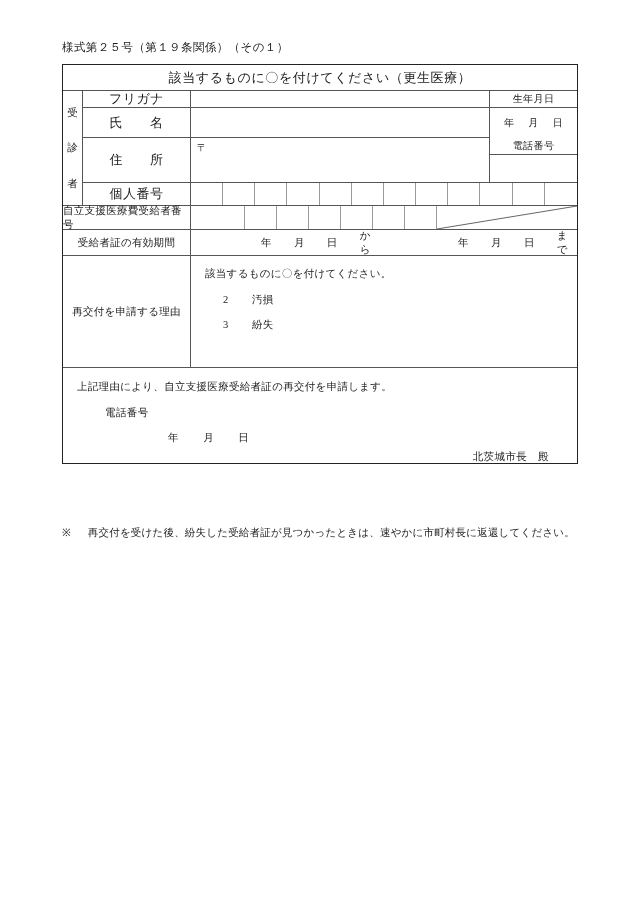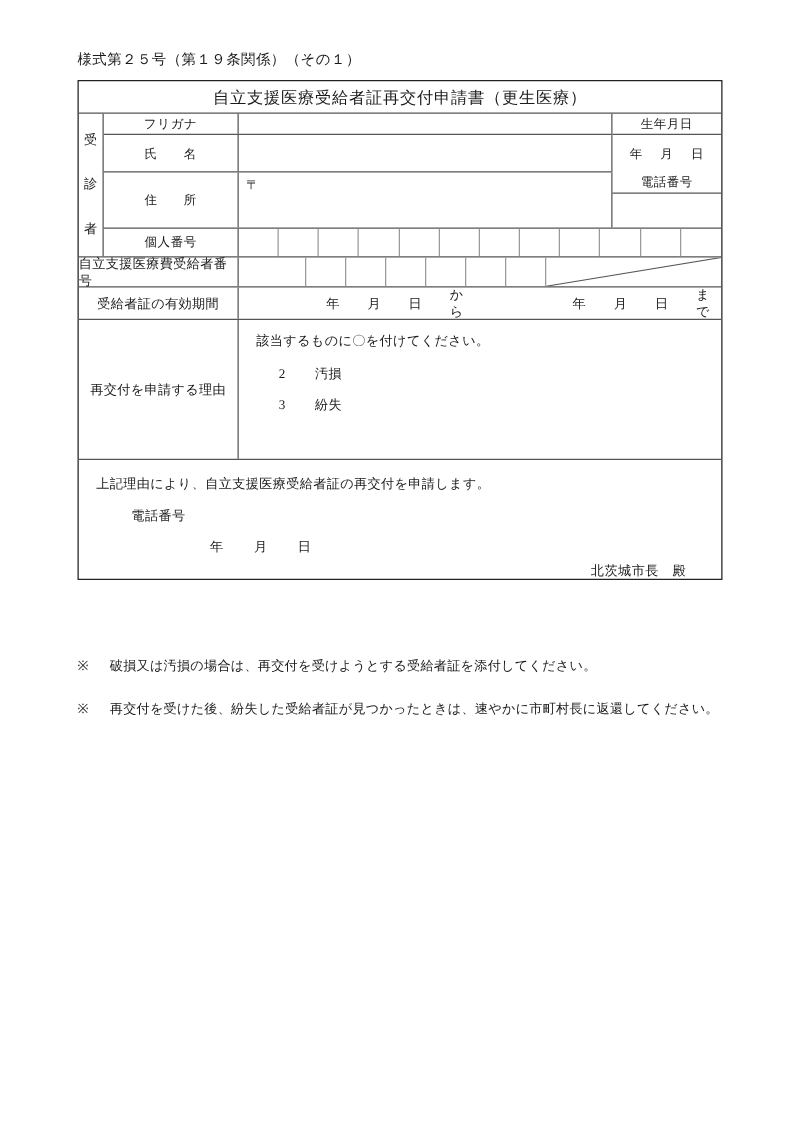--- a/index.html
+++ b/index.html
@@ -72,21 +72,21 @@
   .vcol span { display: block; line-height: 1.1; }
 
   .stack { flex: 1; display: flex; flex-direction: column; }
 
   .lbl {
     width: 108px;
     border-right: 1px solid #555;
     display: flex;
     align-items: center;
     justify-content: center;
-    font-size: 10px;
+    font-size: 13px;
     text-align: center;
     letter-spacing: 0.5px;
   }
   .fld { flex: 1; position: relative; }
   .rcol {
     width: 88px;
     border-left: 1px solid #555;
     display: flex;
     flex-direction: column;
   }
@@ -229,21 +229,21 @@
 </head>
 <body>
 
 <div class="page">
 
   <div class="form-no">様式第２５号（第１９条関係）（その１）</div>
 
   <div class="form-table">
 
     <div class="row title-row">
-      <div class="title-text">自立支援医療受給者証再交付申請書（更生医療）</div>
+      <div class="title-text">該当するものに〇を付けてください（更生医療）</div>
     </div>
 
     <div class="row">
       <div class="vcol">
         <span>受</span>
         <span>診</span>
         <span>者</span>
       </div>
 
       <div class="stack">
@@ -364,21 +364,17 @@
         <span>日</span>
       </div>
       <div class="decl-mayor">北茨城市長　殿</div>
     </div>
 
   </div>
 
   <div class="notes">
     <div class="note">
       <span class="mark">※</span>
-      <span>破損又は汚損の場合は、再交付を受けようとする受給者証を添付してください。</span>
-    </div>
-    <div class="note">
-      <span class="mark">※</span>
       <span>再交付を受けた後、紛失した受給者証が見つかったときは、速やかに市町村長に返還してください。</span>
     </div>
   </div>
 
 </div>
 
 </body></html>

